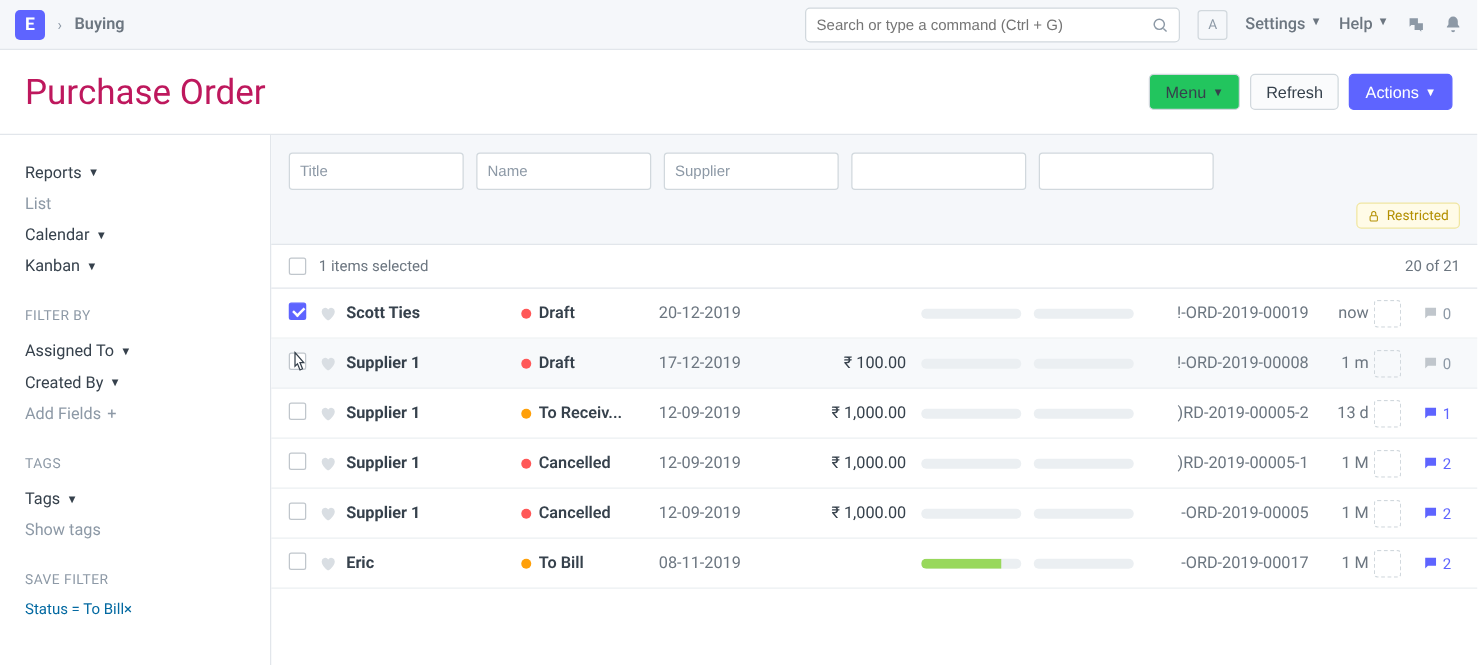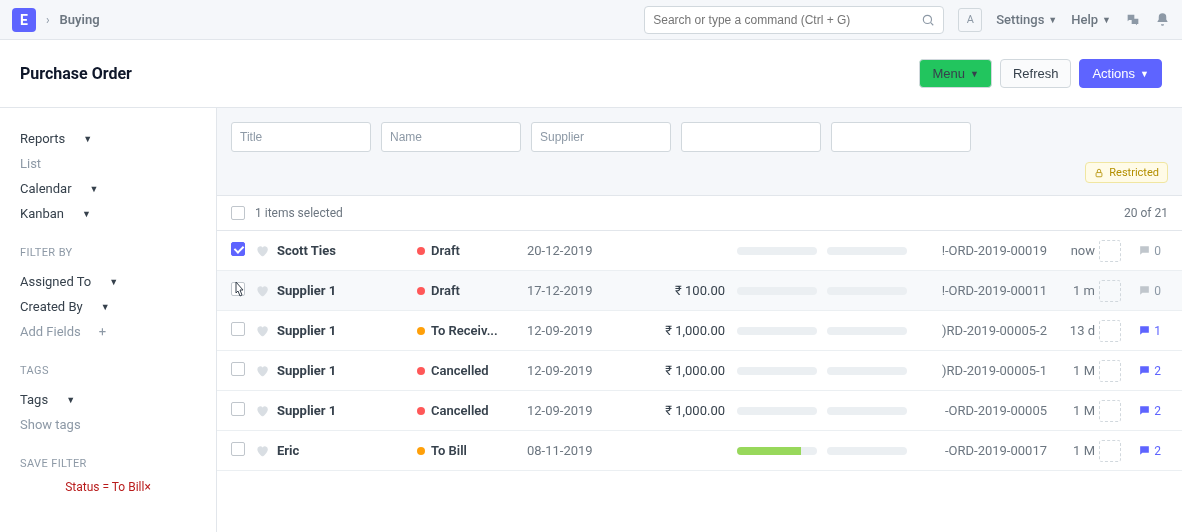--- a/index.html
+++ b/index.html
@@ -7,38 +7,38 @@
 .topbar { height: 40px; background: #f5f7fa; border-bottom: 1px solid #e2e6eb; display: flex; align-items: center; padding: 0 12px; }
 .logo { width: 24px; height: 24px; background: #5e64ff; border-radius: 4px; display: flex; align-items: center; justify-content: center; color: #fff; font-weight: 700; font-size: 14px; }
 .chev { color: #8d99a6; margin: 0 10px; font-size: 12px; }
 .breadcrumb-link { color: #6c7680; font-weight: 600; }
 .spacer { flex: 1; }
 .search-box { display: flex; align-items: center; background: #fff; border: 1px solid #d1d8dd; border-radius: 4px; width: 300px; height: 28px; padding: 0 8px; }
 .search-box input { border: none; outline: none; flex: 1; font-size: 12px; color: #8d99a6; background: transparent; }
 .search-box .sicon { color: #8d99a6; }
 .top-actions { display: flex; align-items: center; gap: 14px; margin-left: 14px; }
 .avatar-sq { width: 24px; height: 24px; border: 1px solid #d1d8dd; border-radius: 3px; display: flex; align-items: center; justify-content: center; color: #8d99a6; font-size: 11px; }
-.top-link { color: #6c7680; font-weight: 500; display: flex; align-items: center; gap: 4px; cursor: pointer; }
+.top-link { color: #6c7680; font-weight: 500; display: flex; align-items: flex-start; gap: 4px; cursor: pointer; }
 .top-icon { color: #8d99a6; cursor: pointer; }
 .titlebar { height: 68px; border-bottom: 1px solid #e2e6eb; display: flex; align-items: center; padding: 0 20px; }
-.page-title { font-size: 16px; font-weight: 700; color: #0f172a; }
+.page-title { font-size: 28px; font-weight: 400; color: #be185d; }
 .titlebar .spacer { flex: 1; }
 .btn { border: 1px solid #d1d8dd; background: #22c55e; border-radius: 4px; padding: 6px 12px; font-size: 13px; color: #36414c; cursor: pointer; display: inline-flex; align-items: center; gap: 5px; }
 .btn + .btn { margin-left: 8px; }
 .btn.light { background: #fafbfc; }
 .btn.primary { background: #5e64ff; color: #fff; border-color: #5e64ff; }
 .caret { font-size: 9px; }
 .layout { display: flex; }
 .sidebar { width: 216px; padding: 18px 20px; font-size: 13px; }
 .sidebar .section { margin-bottom: 20px; }
 .sidebar .section-label { font-size: 11px; color: #8d99a6; letter-spacing: 0.4px; margin-bottom: 10px; text-transform: uppercase; }
-.sidebar .sb-item { color: #36414c; padding: 5px 0; cursor: pointer; display: flex; align-items: center; gap: 18px; }
+.sidebar .sb-item { color: #36414c; padding: 5px 0; cursor: pointer; display: flex; align-items: center; gap: 5px; }
 .sidebar .sb-item.muted { color: #8d99a6; }
 .sidebar input.filter-name { width: 100%; border: 1px solid #d1d8dd; border-radius: 4px; padding: 5px 8px; font-size: 12px; margin-top: 4px; }
-.sidebar .status-chip { display: flex; align-items: center; justify-content: center; color: #b91c1c; font-size: 12px; margin-top: 8px; }
+.sidebar .status-chip { display: flex; align-items: center; justify-content: flex-start; color: #0369a1; font-size: 12px; margin-top: 8px; }
 .main { flex: 1; border-left: 1px solid #e2e6eb; }
 .filter-row { background: #f5f7fa; padding: 14px 14px 0 14px; border-bottom: 1px solid #e2e6eb; }
 .filter-inputs { display: flex; gap: 10px; }
 .filter-inputs input { width: 140px; height: 30px; border: 1px solid #d1d8dd; border-radius: 3px; padding: 0 8px; font-size: 12px; background: #fff; color: #36414c; }
 .filter-inputs input::placeholder { color: #8d99a6; }
 .filter-row2 { display: flex; justify-content: flex-end; padding: 10px 0 12px 0; }
 .restricted { background: #fffbe7; border: 1px solid #f0e6a1; color: #b38f00; border-radius: 4px; padding: 3px 8px; font-size: 11px; display: inline-flex; align-items: center; gap: 5px; }
 .toolbar { display: flex; align-items: center; padding: 10px 14px; border-bottom: 1px solid #e2e6eb; }
 .add-filter { background: #f0f2f5; border: none; color: #6c7680; padding: 4px 10px; border-radius: 3px; font-size: 12px; cursor: pointer; }
 .sort-label { color: #6c7680; font-size: 12px; margin-right: 8px; }
@@ -270,21 +270,21 @@
     <div class="col-bar">
             <div class="bar">
               <div class="fill" style="width:0%"></div>
             </div>
           </div>
     <div class="col-bar2">
             <div class="bar">
               <div class="fill" style="width:0%"></div>
             </div>
           </div>
-    <div class="col-id">!-ORD-2019-00011</div>
+    <div class="col-id">!-ORD-2019-00008</div>
     <div class="col-time">1 m</div>
     <div class="col-img">
             <div class="img-box"></div>
           </div>
     <div class="col-cmt ">
             <svg class="cmt-svg" viewBox="0 0 24 24" fill="#c0c6cc">
               <path d="M4 4h16v12H8l-4 4V4z"></path>
             </svg>
             <span>0</span>
           </div>

